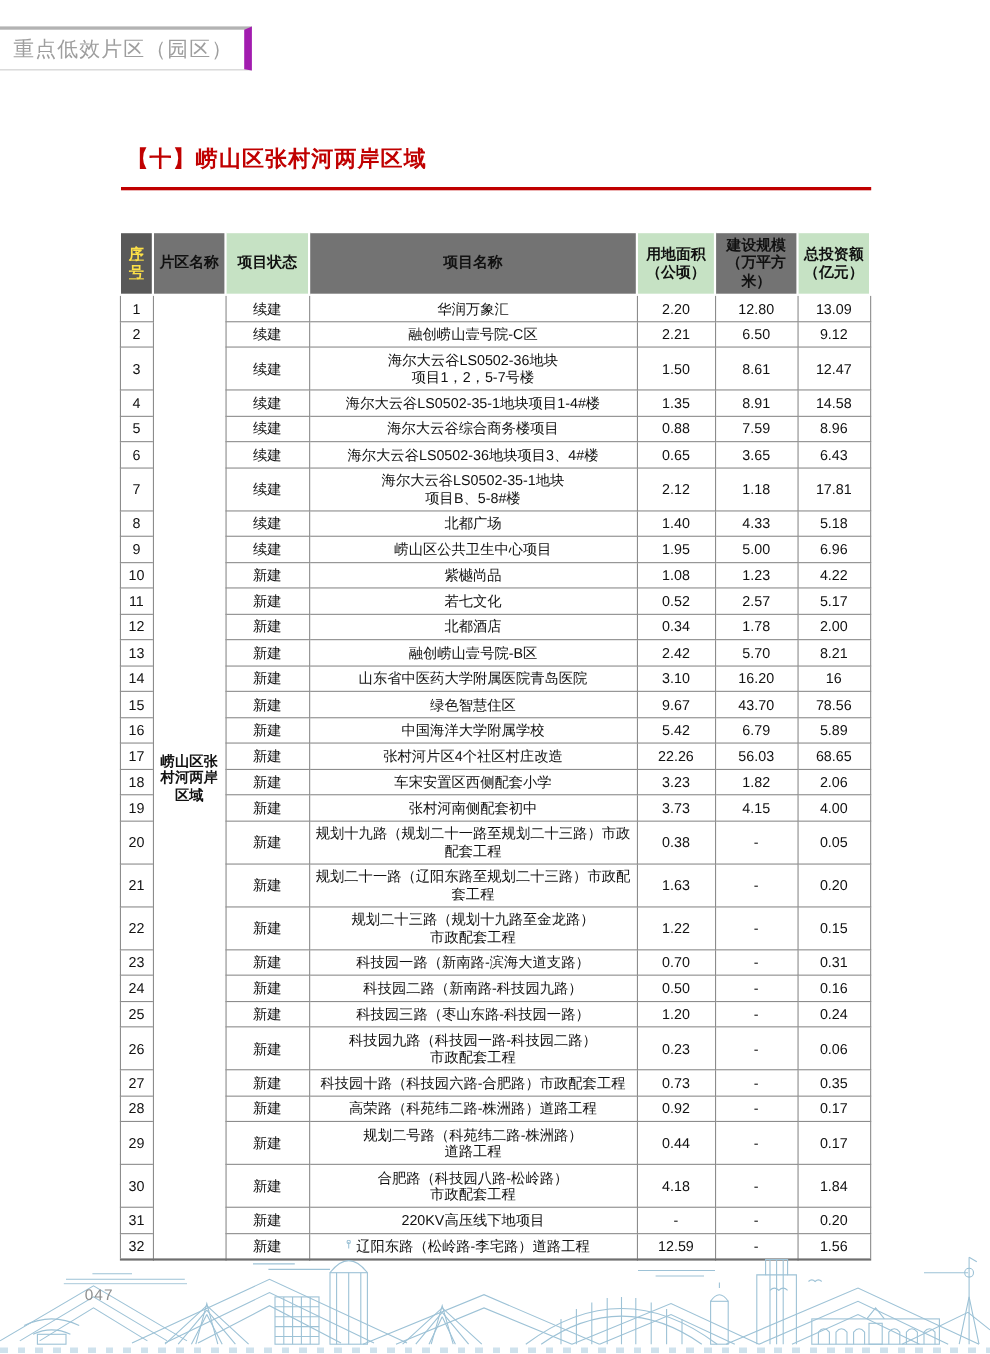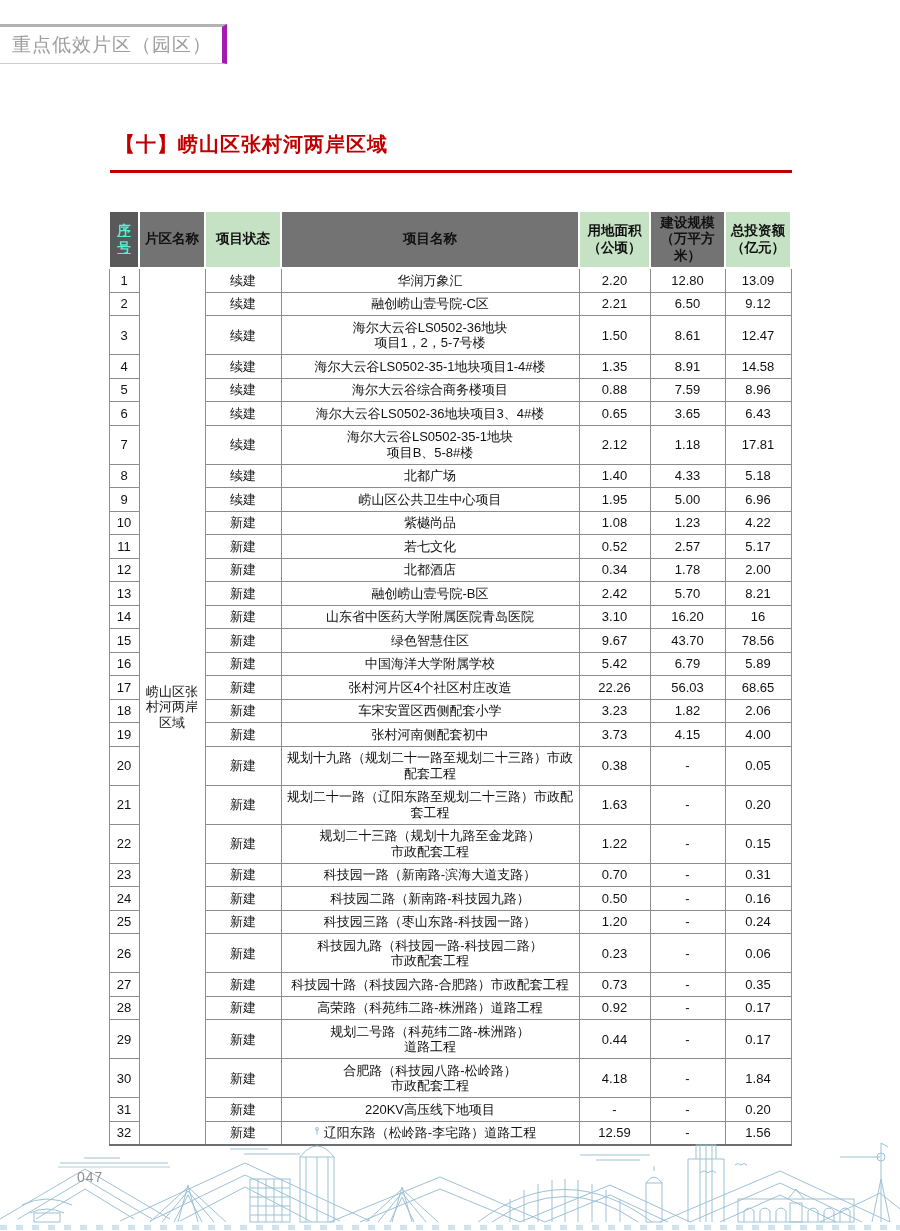--- a/index.html
+++ b/index.html
@@ -3,21 +3,21 @@
 <meta charset="utf-8">
 <style>
   html,body{margin:0;padding:0;background:#fff;}
   #page{
     position:relative;width:900px;height:1231px;background:#fff;overflow:hidden;
     font-family:"Liberation Sans","DejaVu Sans",sans-serif;color:#1a1a1a;
   }
   
   .eyebrow{
     position:absolute;left:0;top:24px;width:210px;
-    border-top:3px solid #b3b3b3;border-bottom:1px solid #cccccc;border-right:5px solid #a21caf;
+    border-top:3px solid #b3b3b3;border-bottom:1px solid #cccccc;border-right:7px solid #a21caf;
     padding:5px 0 5px 12px;
     color:#9e9e9e;font-size:19px;letter-spacing:1px;background:#fff;
   }
   
   .title{
     position:absolute;left:115px;top:131px;
     color:#c00000;font-size:20px;font-weight:700;letter-spacing:1px;white-space:nowrap;
   }
   .title-underline{
     position:absolute;left:110px;top:170px;width:682px;height:3px;background:#c00000;
@@ -26,29 +26,29 @@
   table.projects{
     position:absolute;left:108px;top:210px;width:682px;
     border-collapse:collapse;table-layout:fixed;
     border-bottom:2px solid #6e6e6e;
   }
   table.projects th{
     font-size:13.5px;font-weight:700;text-align:center;vertical-align:middle;
     white-space:pre-line;line-height:1.22;padding:3px 1px;
     border:2px solid #ffffff;
   }
-  th.h-dark {background:#595959;color:#5eead4;text-decoration:underline;}
+  th.h-dark {background:#595959;color:#fde047;text-decoration:underline;}
   th.h-teal {background:#737373;color:#111;}
   th.h-green{background:#c6e2c4;color:#111;}
   table.projects td{
     border:1px solid #8c8c8c;text-align:center;vertical-align:middle;
     font-size:13px;line-height:15.5px;padding:3.5px 2px;background:#fff;color:#111;
   }
   td.c-serial{font-size:13.5px;}
-  td.c-area{font-weight:400;font-size:13.5px;line-height:17px;padding:0 7px;margin-top:28px;}
+  td.c-area{font-weight:700;font-size:13.5px;line-height:17px;padding:0 7px;margin-top:28px;}
   td.c-status{font-size:13px;}
   td.c-name{white-space:pre-line;padding:3.5px 4px;}
   td.c-num{font-size:13.5px;}
   
   .page-number{
     position:absolute;left:77px;bottom:46px;color:#8f8f8f;font-size:14px;letter-spacing:1px;z-index:3;
   }
   .skyline{position:absolute;left:0;bottom:6px;width:900px;height:98px;z-index:1;}
   .dot-strip{
     position:absolute;left:0;bottom:1px;width:900px;height:5px;z-index:2;

